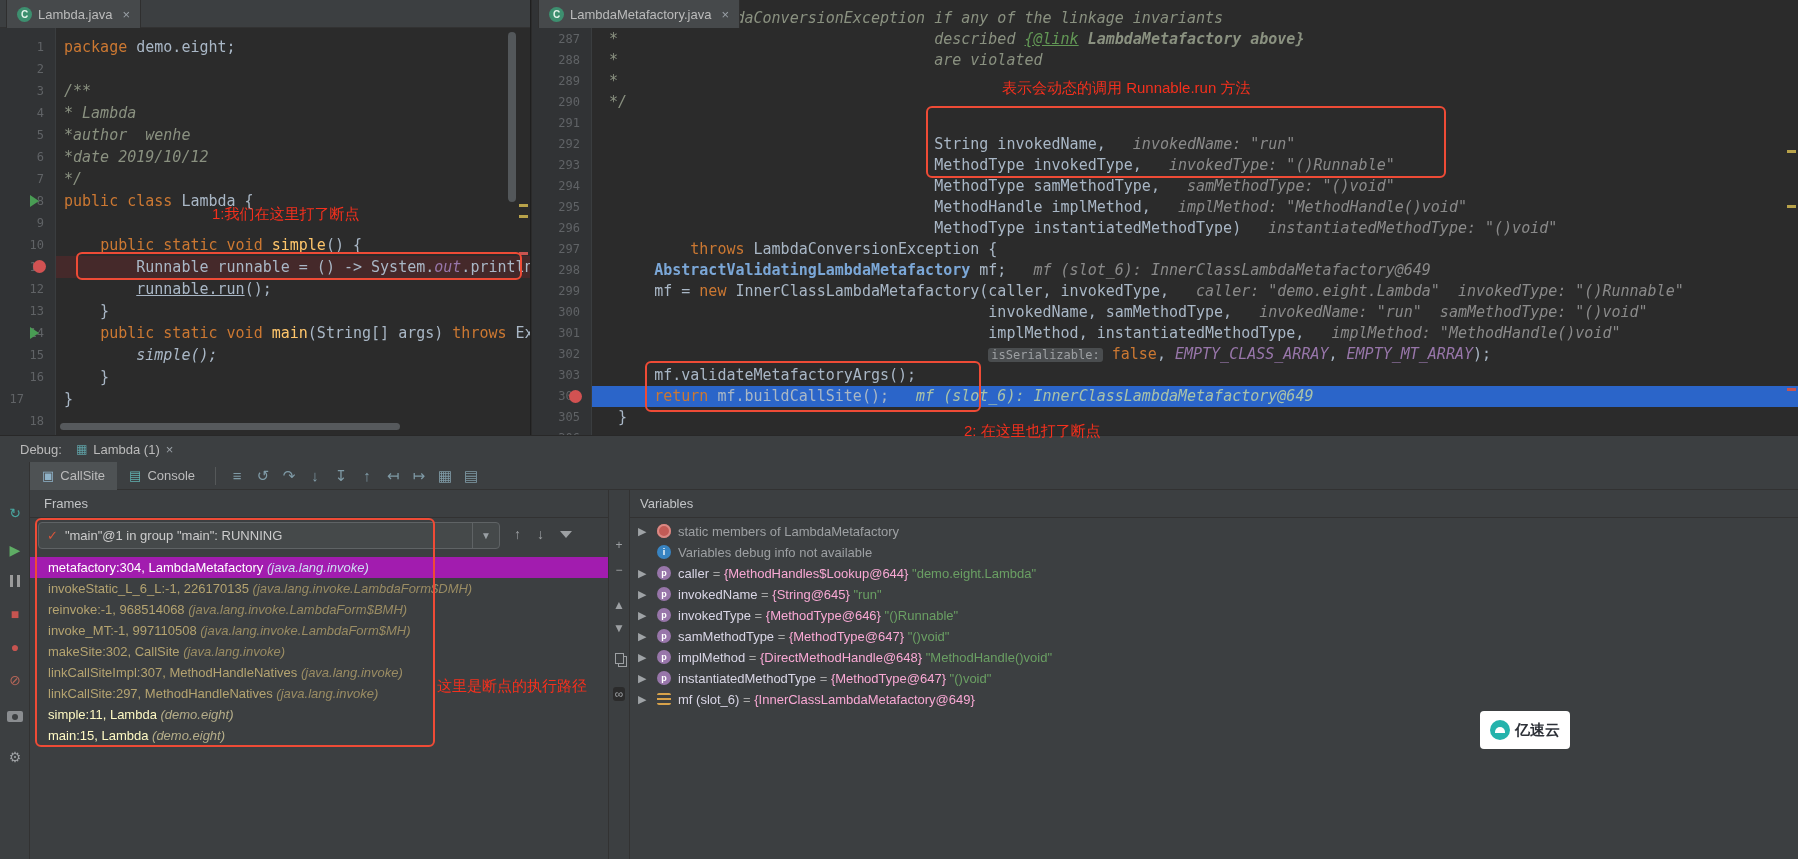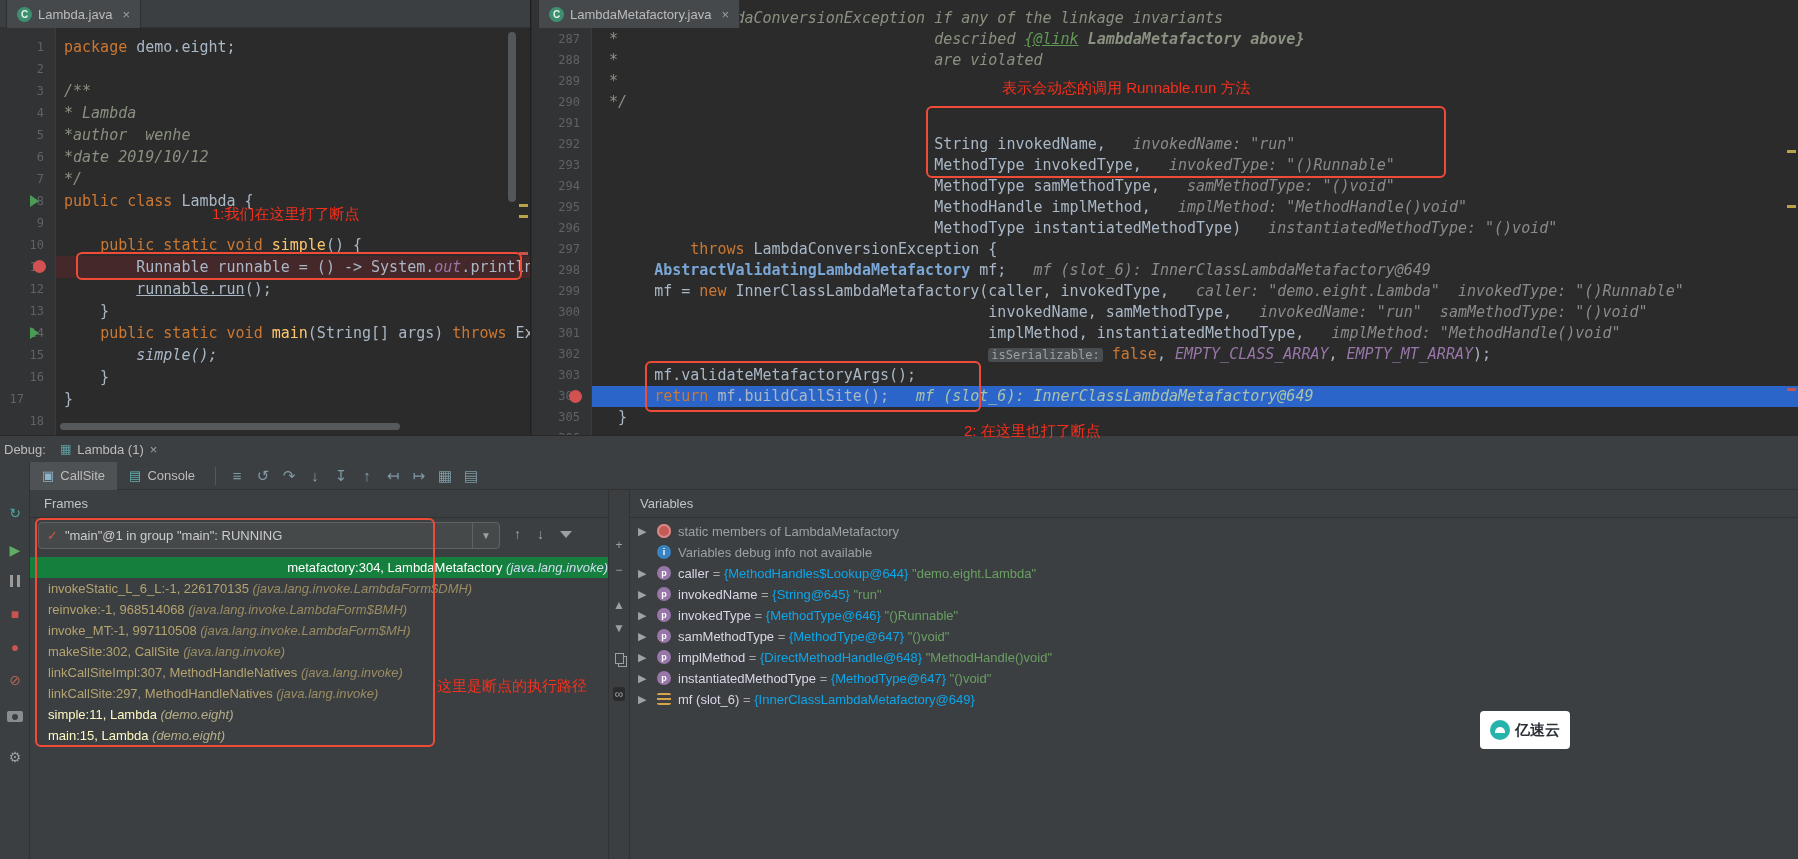--- a/index.html
+++ b/index.html
@@ -59,21 +59,21 @@
   .stripe-mark { position:absolute; width:9px; height:3px; z-index:4; }
 
   
   .obox { position:absolute; border:2px solid #ef4b36; border-radius:6px; z-index:35; pointer-events:none; }
   .rnote { position:absolute; color:#f5301d; font-size:15px; white-space:nowrap; z-index:40; }
 
   
   .debug { position:absolute; left:0; top:435px; width:1798px; height:424px;
     background:#3c3f41; border-top:1px solid #282828; z-index:10; font-size:13px; color:#bbbbbb; }
   .dbg-header { position:absolute; left:0; top:0; right:0; height:26px; display:flex;
-    align-items:center; padding-left:4px; gap:14px; }
+    align-items:center; padding-left:20px; gap:14px; }
   .session-tab { display:inline-flex; align-items:center; gap:6px; }
   .session-tab .glyph { color:#5fa0a5; font-size:12px; }
   .dbg-toolbar { position:absolute; left:30px; top:26px; right:0; height:28px;
     border-bottom:1px solid #323232; display:flex; align-items:center; }
   .tool-tab { display:inline-flex; align-items:center; gap:6px; height:28px; padding:0 12px; color:#bbbbbb; }
   .tool-tab.sel { background:#4e5254; }
   .tbar-sep { width:1px; height:18px; background:#555859; margin:0 8px; }
   .step-ic { width:26px; text-align:center; color:#7f9aa6; font-size:15px; }
 
   .left-strip { position:absolute; left:0; top:26px; width:30px; bottom:0;
@@ -98,37 +98,37 @@
   .frame-nav span { color:#9da0a3; font-size:14px; }
   .funnel { width:0; height:0; border-left:6px solid transparent; border-right:6px solid transparent;
     border-top:7px solid #9da0a3; }
 
   .frame-row { position:absolute; left:0; right:0; height:21px; line-height:21px;
     padding-left:18px; white-space:nowrap; overflow:hidden; }
   .frame-row .fname { color:#b4a370; }
   .frame-row .fpkg  { color:#9a8c63; font-style:italic; }
   .frame-row.user .fname { color:#fef9c3; }
   .frame-row.user .fpkg  { color:#b5ad89; }
-  .frame-row.sel { background:#15803d;text-align:right; }
+  .frame-row.sel { background:#a21caf; }
   .frame-row.sel .fname { color:#ffffff; }
   .frame-row.sel .fpkg  { color:#cfdcf3; }
 
   .var-row { position:absolute; left:0; right:0; height:21px; line-height:21px; white-space:nowrap; overflow:hidden; }
   .var-row .arrow { position:absolute; left:8px; color:#9fa3a6; font-size:11px; }
   .var-row .vicon { position:absolute; left:27px; top:3px; width:14px; height:14px; border-radius:50%;
     text-align:center; font:bold 9px/14px "Liberation Sans",sans-serif; color:#fff; }
   .vicon.class { background:#c25b56; box-shadow:inset 0 0 0 2px #d98984; }
   .vicon.info  { background:#3884c2; }
   .vicon.param { background:#9876aa; }
   .vicon.local { border-radius:2px;
     background:repeating-linear-gradient(#d8a24a 0 2px, transparent 2px 5px); height:12px; top:4px; }
   .var-row .vtext { position:absolute; left:48px; }
   .var-name { color:#d9d6e6; }
   .var-eq   { color:#a6a6a6; }
-  .var-ref  { color:#0ea5e9; }
+  .var-ref  { color:#f9a8d4; }
   .var-val  { color:#6a9f63; }
   .var-plain{ color:#9da0a3; }
 
   .pause-ic { display:inline-block; width:10px; height:12px;
     border-left:3px solid #9b9b9b; border-right:3px solid #9b9b9b; }
   .cam-ic { display:inline-block; width:16px; height:11px; background:#8a8d90; border-radius:2px; position:relative; }
   .cam-ic::after { content:""; position:absolute; left:5px; top:2.5px; width:6px; height:6px;
     border-radius:50%; background:#3c3f41; }
   .copy-ic { display:inline-block; width:9px; height:11px; border:1px solid #9da0a3;
     box-shadow:3px 3px 0 -1px #3c3f41, 3px 3px 0 0 #9da0a3; }

